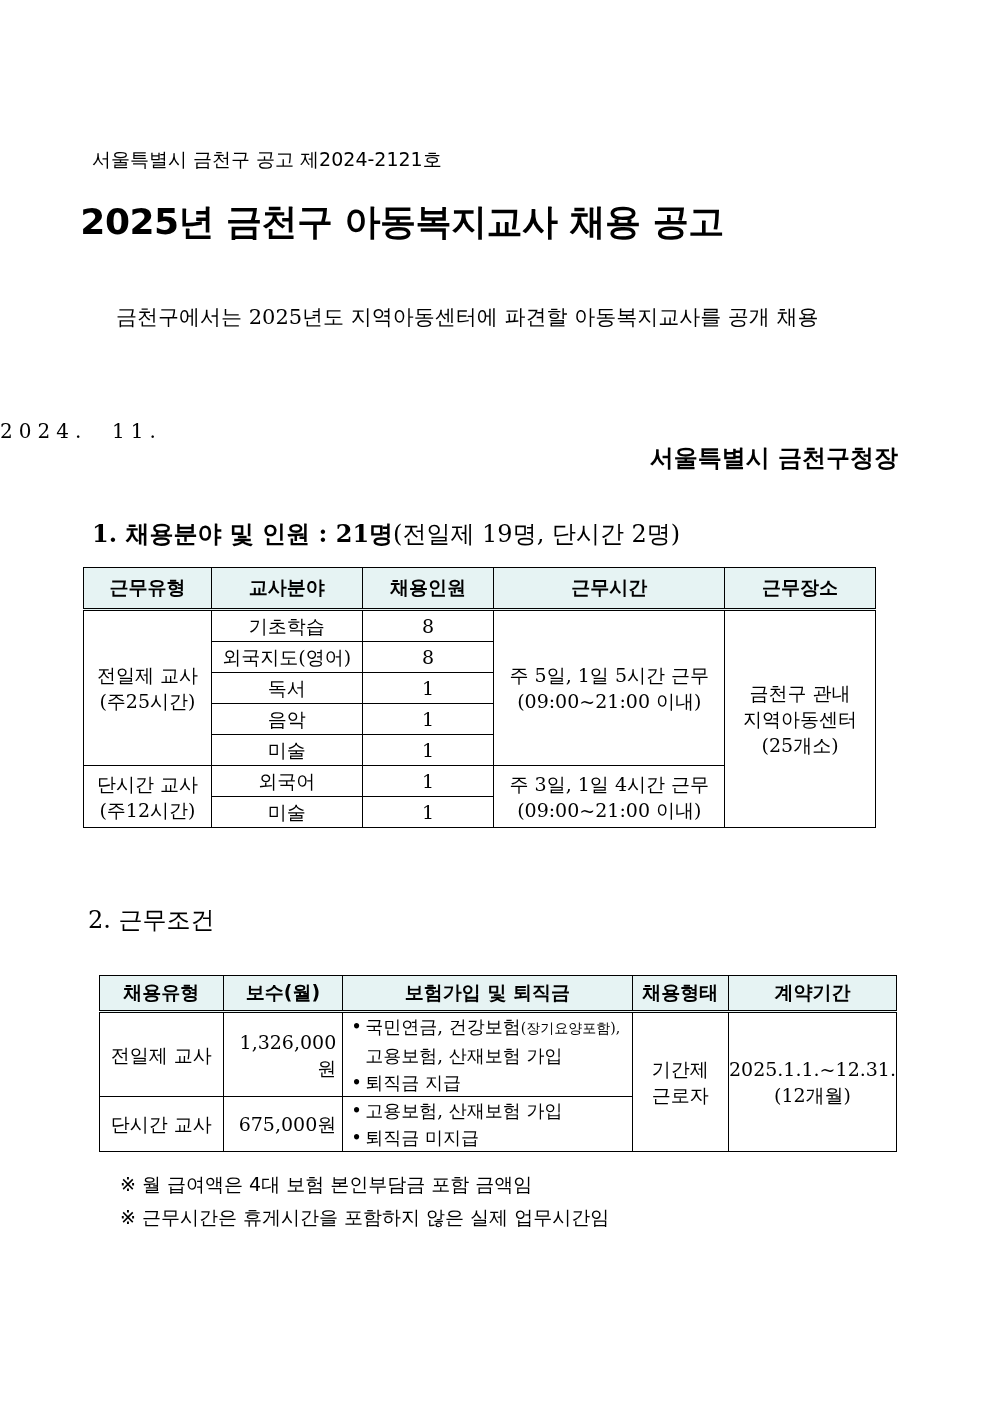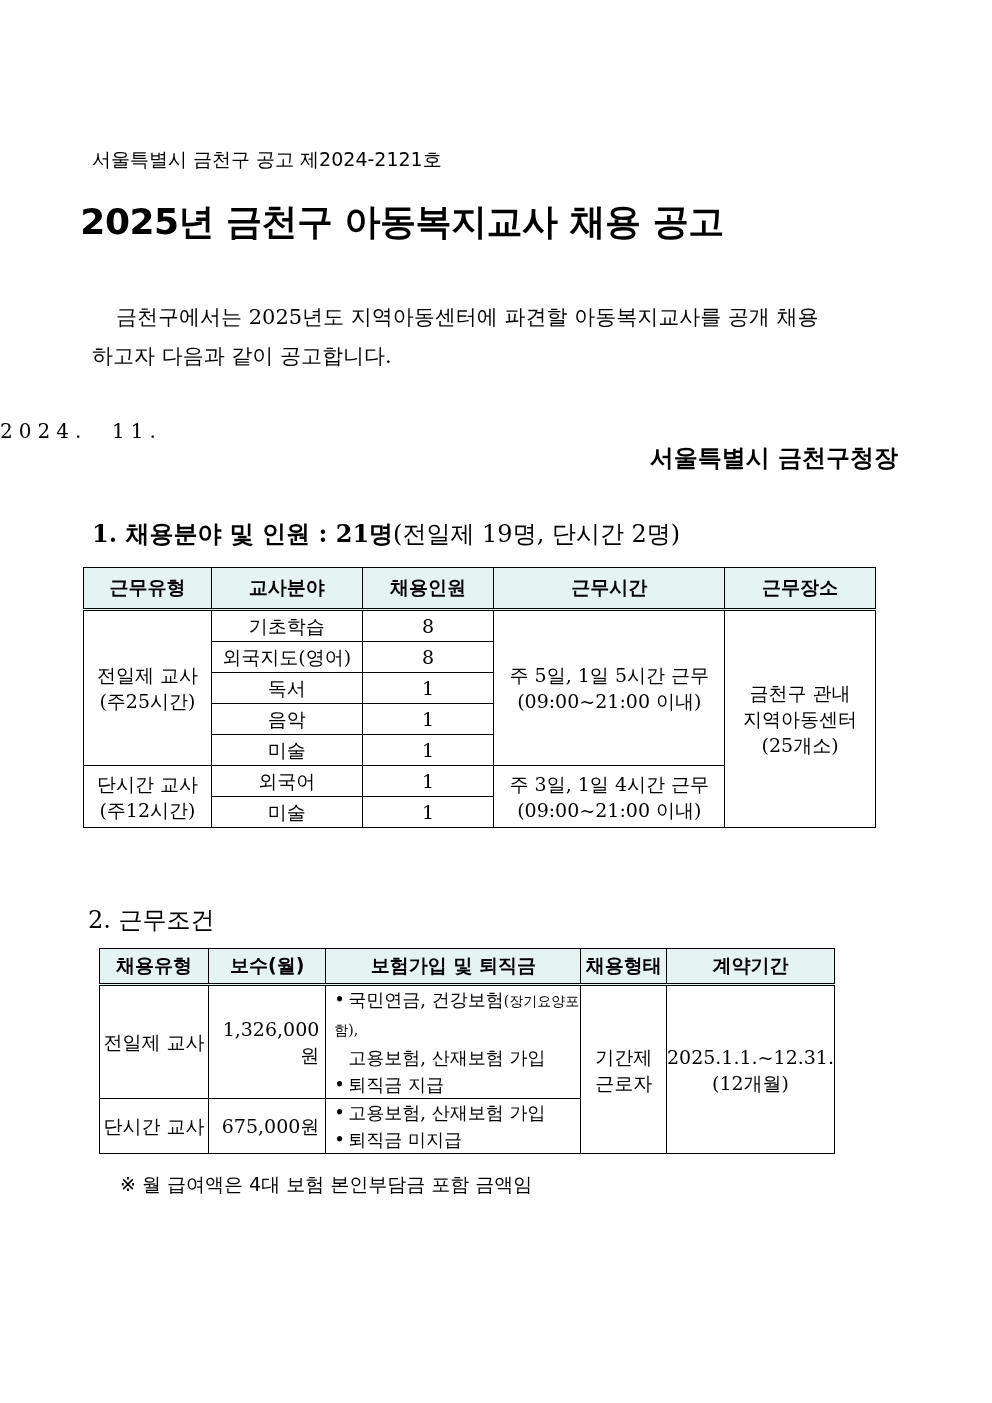--- a/index.html
+++ b/index.html
@@ -17,42 +17,41 @@
 
   table { border-collapse: collapse; position: absolute; font-family: "DejaVu Serif", serif; }
   td, th { border: 1px solid #000; text-align: center; vertical-align: middle; padding: 0; }
   th { background: #e6f3f3; font-weight: bold; font-size: 19px; font-family: "DejaVu Sans", sans-serif; border-bottom: 3px double #000; }
   td { font-size: 19px; line-height: 26px; }
 
   .t1 { left: 83px; top: 567px; width: 793px; }
   .t1 th { height: 40px; }
   .t1 td.r { height: 30px; }
 
-  .t2 { left: 99px; top: 948px; width: 736px; }
+  .t2 { left: 99px; top: 975px; width: 798px; }
   .t2 th { height: 34px; }
   .t2 td { font-size: 19px; }
   .t2 .ins { text-align: left; padding-left: 8px; line-height: 27px; font-size: 18px; }
   .t2 .ins .small { font-size: 14px; }
   .t2 .pay { text-align: right; padding-right: 6px; }
   .bullet { display: block; }
   .bullet .dot { display: inline-block; width: 14px; }
   .cont { padding-left: 14px; display: block; }
 
   .notes { left: 120px; top: 1168px; font-size: 19px; line-height: 33px; font-family: "DejaVu Sans", sans-serif; }
 </style>
 </head>
 <body>
 
 <div class="abs notice-no">서울특별시 금천구 공고 제2024-2121호</div>
 
 <div class="abs title">2025년 금천구 아동복지교사 채용 공고</div>
 
 <div class="abs intro">
   <div class="indent">금천구에서는 2025년도 지역아동센터에 파견할 아동복지교사를 공개 채용</div>
-  <div>하고자 다음과 같이 공고합니다.</div>
 </div>
 
 <div class="abs date" style="white-space:pre;">2024.  11.</div>
 
 <div class="abs signer">서울특별시 금천구청장</div>
 
 <div class="abs sec1">
   <b>1. 채용분야 및 인원 : 21명</b><span>(전일제 19명, 단시간 2명)</span>
 </div>
 
@@ -165,13 +164,14 @@
     <td class="ins">
       <span class="bullet"><span class="dot">•</span><span>고용보험, 산재보험 가입</span></span>
       <span class="bullet"><span class="dot">•</span><span>퇴직금 미지급</span></span>
     </td>
   </tr>
 </tbody>
   </table>
 
 <div class="abs notes">
   <div>※ 월 급여액은 4대 보험 본인부담금 포함 금액임</div>
+  <div>※ 근무시간은 휴게시간을 포함하지 않은 실제 업무시간임</div>
 </div>
 
 </body></html>

